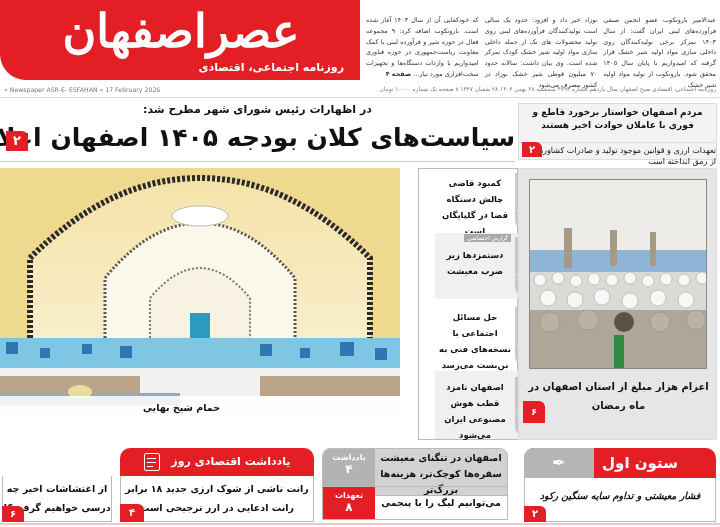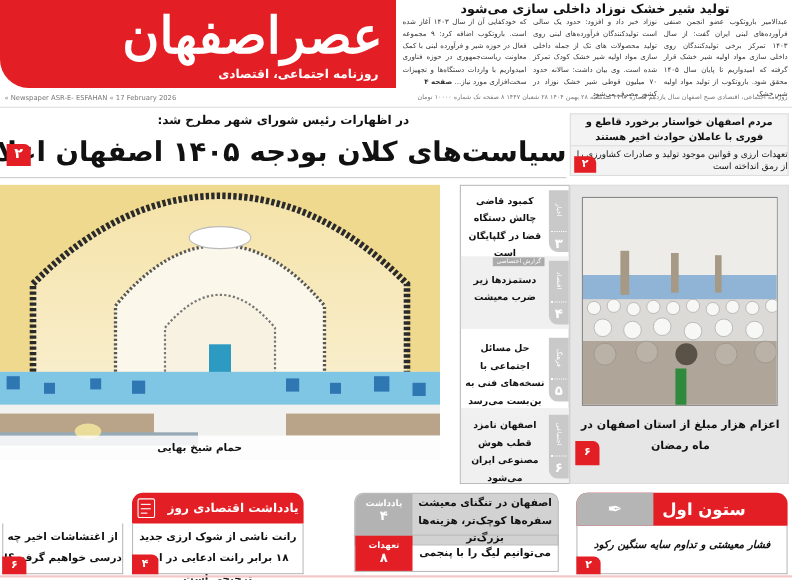--- a/index.html
+++ b/index.html
@@ -2,53 +2,53 @@
 <html><head>
 <meta charset="utf-8">
 <style>
   * { box-sizing: border-box; margin: 0; padding: 0; }
   html, body { width: 720px; height: 527px; background: #fff; overflow: hidden; }
   body { font-family: "DejaVu Sans", sans-serif; color: #111; position: relative; }
 
   
   .masthead { position: absolute; left: 0; top: 0; width: 720px; height: 84px; }
   .logo-box { position: absolute; left: 0; top: 0; width: 360px; height: 80px; background: #e31e24; border-bottom-left-radius: 26px; }
-  .logo-text { position: absolute; left: 14px; top: 6px; width: 334px; color: #fff; font-family: Liberation Sans, sans-serif; font-weight: bold; font-size: 46px; line-height: 52px; direction: rtl; letter-spacing: 1px; }
+  .logo-text { position: absolute; left: 14px; top: 6px; width: 334px; text-align: center; color: #fff; font-family: Liberation Serif, serif; font-weight: bold; font-size: 46px; line-height: 52px; direction: rtl; letter-spacing: 1px; }
   .logo-sub { position: absolute; right: 16px; top: 61px; color: #fff; font-size: 11px; font-weight: bold; direction: rtl; }
 
   .top-news { position: absolute; left: 364px; top: 0; width: 356px; height: 80px; direction: rtl; }
   .top-news-title { position: absolute; right: 4px; top: 0; width: 350px; text-align: center; font-weight: bold; font-size: 11.5px; line-height: 16px; }
   .top-news-cols { position: absolute; right: 4px; top: 15px; width: 350px; display: flex; flex-direction: row; gap: 6px; }
   .top-news-col { flex: 1; font-size: 6.4px; line-height: 10.8px; text-align: justify; color: #333; }
   .top-news-col b { font-weight: bold; }
 
   .dateline { position: absolute; left: 0; top: 84px; width: 720px; height: 14px; border-bottom: 1px solid #ddd; }
   .dateline-en { position: absolute; left: 4px; top: 2px; font-size: 6.2px; color: #777; }
   .dateline-fa { position: absolute; right: 4px; top: 2px; font-size: 5.8px; color: #777; direction: rtl; }
 
   
   .lead-box { position: absolute; left: 518px; top: 103px; width: 199px; height: 57px; background: #f3f3f3; border: 1px solid #ddd; direction: rtl; text-align: center; }
-  .lead-title { font-size: 9px; font-weight: bold; line-height: 12.5px; padding-top: 2px; border-bottom: 1px solid #ddd; padding-bottom: 1px; }
+  .lead-title { font-size: 9px; font-weight: bold; line-height: 12.5px; padding-top: 2px; border-bottom: 1px solid #ddd; padding-bottom: 11px; }
   .lead-sub { font-size: 8px; line-height: 11px; padding-top: 2px; text-align: right; }
   .page-tag { position: absolute; background: #e31e24; color: #fff; font-weight: bold; font-size: 10px; text-align: center; line-height: 15px; width: 20px; height: 15px; border-top-right-radius: 6px; }
 
   
   .kicker { position: absolute; left: 0; top: 103px; width: 515px; text-align: center; font-size: 11px; font-weight: bold; direction: rtl; }
   .headline { position: absolute; left: 30px; top: 118px; width: 485px; text-align: center; font-size: 25px; font-weight: bold; direction: rtl; line-height: 40px; white-space: nowrap; letter-spacing: -0.5px; }
   .headline-rule { position: absolute; left: 0; top: 161px; width: 515px; height: 1px; background: #ccc; }
 
   
   .main-photo { position: absolute; left: 0; top: 168px; width: 400px; height: 250px; overflow: hidden; background: #f2e7c0; }
   .main-photo svg { display: block; }
   .photo-caption { position: absolute; left: 0; top: 396px; width: 400px; height: 26px; background: rgba(255,255,255,0.85); direction: rtl; }
   .photo-caption span { position: absolute; right: 180px; top: 6px; font-size: 9.5px; font-weight: bold; }
 
   
   .side-col { position: absolute; left: 418px; top: 168px; width: 100px; height: 272px; border: 1px solid #bbb; background: #fff; }
-  .teaser { position: absolute; left: 0; width: 98px; direction: rtl; }
+  .teaser { position: absolute; left: 16px; width: 98px; direction: rtl; }
   .teaser-body { position: absolute; right: 20px; left: 2px; text-align: center; font-size: 8.5px; font-weight: bold; line-height: 16px; }
   .teaser-tab { position: absolute; right: 0; width: 18px; background: #c9c9c9; color: #fff; border-bottom-left-radius: 8px; text-align: center; }
   .teaser-tab .cat { writing-mode: vertical-rl; font-size: 6px; display: inline-block; margin-top: 3px; height: 30px; }
   .teaser-tab .num { display: block; font-size: 12px; font-weight: bold; border-top: 1px dotted #fff; margin: 0 2px; padding-top: 3px; }
   .teaser-shade { background: #f0f0f0; }
   .report-badge { position: absolute; right: 22px; top: 1px; font-size: 5.5px; color: #fff; background: #aaa; padding: 0 3px; line-height: 8px; }
 
   
   .right-photo-box { position: absolute; left: 518px; top: 168px; width: 199px; height: 272px; background: #e6e6e6; border: 1px solid #ddd; }
   .right-photo { position: absolute; left: 10px; top: 10px; width: 178px; height: 190px; overflow: hidden; border: 1px solid #888; }
@@ -69,21 +69,20 @@
 </style>
 </head>
 <body>
 
 <div class="masthead">
   <div class="logo-box">
     <div class="logo-text">عصراصفهان</div>
     <div class="logo-sub">روزنامه اجتماعی، اقتصادی</div>
   </div>
   <div class="top-news">
-    <div class="top-news-title">تولید شیر خشک نوزاد داخلی سازی می‌شود</div>
     <div class="top-news-cols">
       <div class="top-news-col">عبدالامیر باروتکوب عضو انجمن صنفی فرآورده‌های لبنی ایران گفت: از سال ۱۴۰۳ تمرکز برخی تولیدکنندگان روی داخلی سازی مواد اولیه شیر خشک قرار گرفته که امیدواریم تا پایان سال ۱۴۰۵ محقق شود. باروتکوب از تولید مواد اولیه شیر خشک</div>
       <div class="top-news-col">نوزاد خبر داد و افزود: حدود یک سالی است تولیدکنندگان فرآورده‌های لبنی روی تولید محصولات های تک از جمله داخلی سازی مواد اولیه شیر خشک کودک تمرکز شده است. وی بیان داشت: سالانه حدود ۷۰ میلیون قوطی شیر خشک نوزاد در کشور مصرف می‌شود</div>
       <div class="top-news-col">
         <span>که خودکفایی آن از سال ۱۴۰۳ آغاز شده است. باروتکوب اضافه کرد: ۹ مجموعه فعال در حوزه شیر و فرآورده لبنی با کمک معاونت ریاست‌جمهوری در حوزه فناوری امیدواریم با واردات دستگاه‌ها و تجهیزات سخت‌افزاری مورد نیاز...</span>
         <b>صفحه ۴</b>
       </div>
     </div>
   </div>
 </div>
@@ -213,21 +212,21 @@
   <div class="page-tag" style="left:4px; top:232px; height:22px; line-height:22px; width:22px;">۶</div>
 </div>
 
 <div class="bottom">
 
   <div class="b-card" style="left:2px; width:110px;">
     <div class="b-body">از اغتشاشات اخیر چه درسی خواهیم گرفت؟!</div>
     <div class="page-tag" style="left:0; top:58px; width:22px; height:16px;">۶</div>
   </div>
 
-  <div class="b-card" style="left:120px; width:156px;">
+  <div class="b-card" style="left:120px; width:194px;">
     <div class="b-head" style="background:#e31e24; font-size:11px; line-height:28px;">
       <span>یادداشت اقتصادی روز</span>
       <span style="display:inline-block; width:16px; height:18px; border:1.5px solid #fff; border-radius:2px; vertical-align:middle; margin-right:8px; position:relative;">
         <span style="position:absolute; left:2px; top:4px; width:9px; height:1px; background:#fff;"></span>
         <span style="position:absolute; left:2px; top:8px; width:9px; height:1px; background:#fff;"></span>
         <span style="position:absolute; left:2px; top:12px; width:6px; height:1px; background:#fff;"></span>
       </span>
     </div>
     <div class="b-body">رانت ناشی از شوک ارزی جدید ۱۸ برابر رانت ادعایی در ارز ترجیحی است</div>
     <div class="page-tag" style="left:0; top:56px; width:24px; height:18px; line-height:18px;">۴</div>

